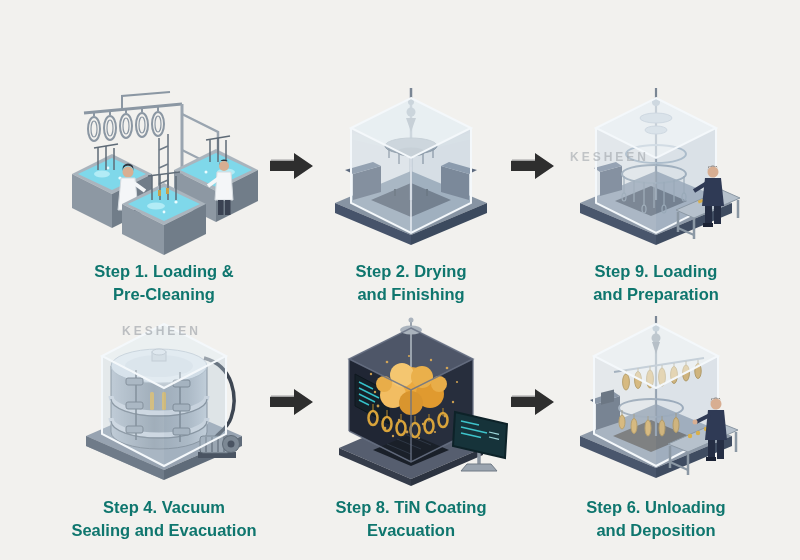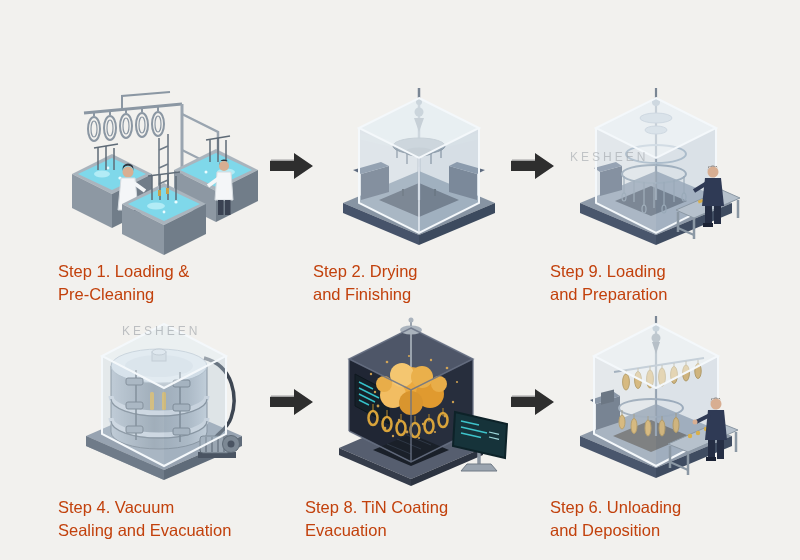--- a/index.html
+++ b/index.html
@@ -6,30 +6,30 @@
   body{font-family:"Liberation Sans",sans-serif;}
   #canvas{position:relative;width:800px;height:560px;background:#f2f1ee;overflow:hidden;}
 
   .title{position:absolute;left:0;top:24px;width:800px;text-align:center;
          font-size:34px;font-weight:700;letter-spacing:.5px;color:#1c1c1c;}
 
   .step{position:absolute;width:212px;}
   .ill{position:relative;width:212px;}
   .row1 .ill{height:168px;}
   .row2 .ill{height:176px;}
-  .caption{margin-top:4px;font-size:16.5px;line-height:1.38;
-           font-weight:400;color:#c2410c;}
-  #step1{left:58px;top:88px;}  #step2{left:313px;top:88px;}  #step3{left:550px;top:88px;}
+  .caption{margin-top:4px;text-align:center;font-size:16.5px;line-height:1.38;
+           font-weight:700;color:#0f766e;}
+  #step1{left:58px;top:88px;}  #step2{left:305px;top:88px;}  #step3{left:550px;top:88px;}
   #step4{left:58px;top:316px;} #step5{left:305px;top:316px;} #step6{left:550px;top:316px;}
 
   .arrow{position:absolute;width:44px;height:28px;}
   #arrow1{left:270px;top:152px;} #arrow2{left:511px;top:152px;}
   #arrow3{left:270px;top:388px;} #arrow4{left:511px;top:388px;}
 
-  .watermark{position:absolute;font-size:12px;font-weight:400;letter-spacing:3px;
+  .watermark{position:absolute;font-size:12px;font-weight:700;letter-spacing:3px;
              pointer-events:none;}
   .wm3{left:20px;top:62px;color:#9aa0a6;opacity:.55;}
   .wm4{left:64px;top:8px;color:#878d95;opacity:.5;}
 
   svg{display:block;width:100%;height:100%;}
 </style>
 </head>
 <body>
 
 <div id="canvas">

